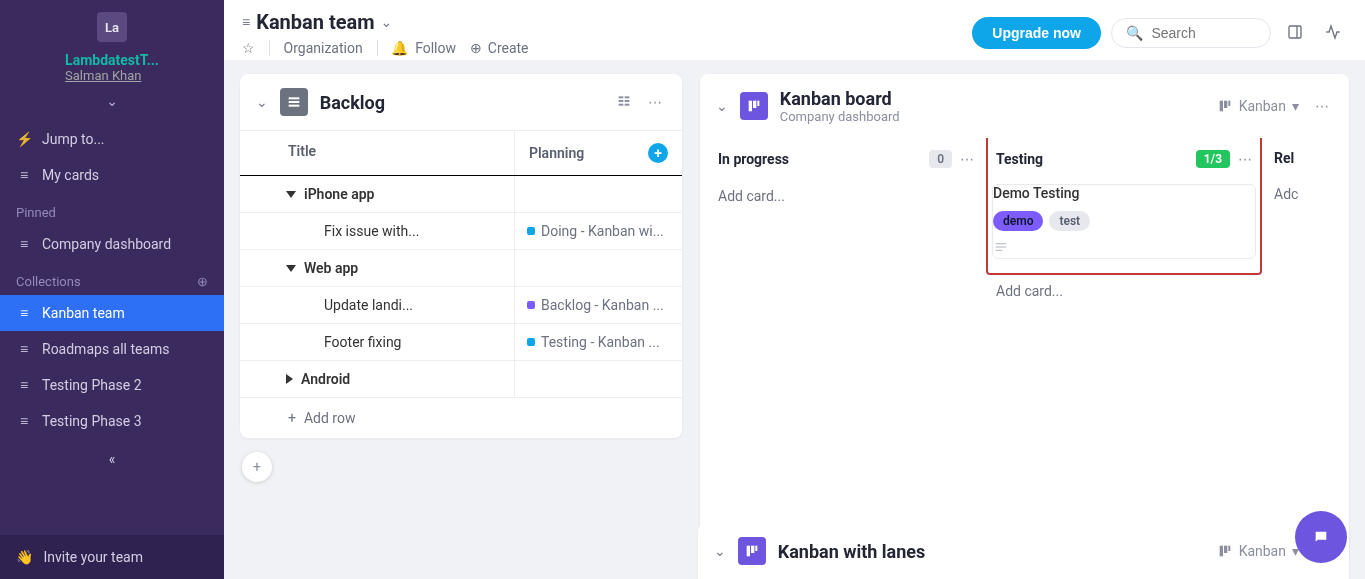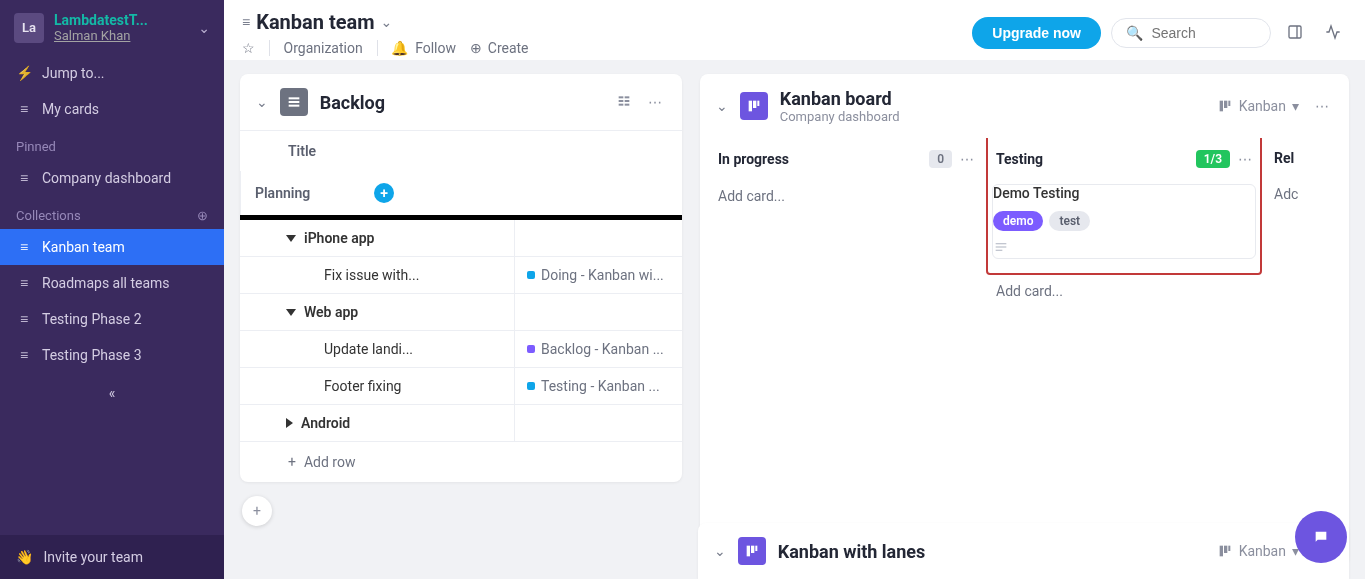--- a/index.html
+++ b/index.html
@@ -1,19 +1,19 @@
 <!DOCTYPE html>
 <html><head>
 <meta charset="utf-8">
 <style>
 * { box-sizing: border-box; margin: 0; padding: 0; }
 body { font-family: -apple-system, BlinkMacSystemFont, "Segoe UI", Roboto, sans-serif; font-size: 14px; color: #333; background: #f5f6f8; overflow: hidden; }
 .app { display: flex; height: 579px; width: 1365px; }
 .sidebar { width: 224px; background: #3a2a5e; color: #d4cde3; display: flex; flex-direction: column; flex-shrink: 0; }
-.sb-top { display: flex; align-items: center; padding: 12px 14px; gap: 10px; }
+.sb-top { display: flex; align-items: center; padding: 12px 14px; gap: 10px; flex-direction: column; }
 .sb-avatar { width: 30px; height: 30px; background: #5b4a80; border-radius: 4px; display: flex; align-items: center; justify-content: center; color: #e8e4f0; font-size: 13px; font-weight: 600; }
 .sb-titlewrap { flex: 1; min-width: 0; }
 .sb-title { color: #14b8a6; font-weight: 700; white-space: nowrap; overflow: hidden; text-overflow: ellipsis; }
 .sb-subtitle { color: #a3a3a3; font-size: 13px; text-decoration: underline; }
 .sb-chev { color: #b8aed0; }
 .sb-item { display: flex; align-items: center; gap: 10px; padding: 10px 16px; cursor: pointer; }
 .sb-item.active { background: #2d6ff5; color: #fff; }
 .sb-section { padding: 12px 16px 6px; font-size: 13px; color: #9688b8; display: flex; justify-content: space-between; align-items: center; }
 .sb-ico { width: 16px; text-align: center; opacity: .85; }
 .sb-collapse { text-align: center; padding: 12px 0; cursor: pointer; }
@@ -37,21 +37,21 @@
 .panel-head { display: flex; align-items: center; padding: 14px 16px; gap: 12px; }
 .panel-collapse-chev { color: #7a7f8e; cursor: pointer; }
 .panel-icon { width: 28px; height: 28px; border-radius: 4px; display: flex; align-items: center; justify-content: center; color: #fff; }
 .panel-icon.list { background: #6d7280; }
 .panel-icon.kanban { background: #6d55e0; }
 .panel-title { font-size: 18px; font-weight: 700; color: #232735; flex: 1; }
 .panel-title-wrap { flex: 1; }
 .panel-subtitle { font-size: 13px; color: #8b8f9e; }
 .panel-actions { display: flex; gap: 8px; color: #8b8f9e; align-items: center; }
 .panel-action { cursor: pointer; padding: 4px; }
-.bl-header { display: flex; border-top: 1px solid #eceef3; border-bottom: 5px solid #000000; flex-direction: column; }
+.bl-header { display: flex; border-top: 1px solid #eceef3; border-bottom: 1px solid #000000; }
 .bl-col { padding: 12px 14px; font-weight: 600; color: #5a5f6e; }
 .bl-col.title { flex: 1; padding-left: 48px; }
 .bl-col.planning { width: 168px; display: flex; align-items: center; justify-content: space-between; border-left: 1px solid #eceef3; }
 .bl-add-col { width: 20px; height: 20px; background: #0ea5e9; border-radius: 50%; color: #fff; display: flex; align-items: center; justify-content: center; font-size: 14px; cursor: pointer; }
 .bl-row { display: flex; border-bottom: 1px solid #eceef3; gap: 20px; }
 .bl-cell-title { flex: 1; padding: 10px 14px; display: flex; align-items: center; gap: 8px; overflow: hidden; }
 .bl-cell-title.group { padding-left: 46px; font-weight: 600; cursor: pointer; }
 .bl-cell-title.sub { padding-left: 84px; }
 .bl-cell-title .txt { white-space: nowrap; overflow: hidden; text-overflow: ellipsis; }
 .bl-cell-plan { width: 168px; border-left: 1px solid #eceef3; padding: 10px 12px; display: flex; align-items: center; gap: 6px; overflow: hidden; color: #6d7280; }
@@ -63,21 +63,21 @@
 .kcol-head { display: flex; align-items: center; padding: 12px 4px; gap: 8px; }
 .kcol-title { font-weight: 700; flex: 1; color: #232735; }
 .kcol-count { background: #e6e8ee; color: #6d7280; border-radius: 4px; padding: 2px 8px; font-size: 12px; font-weight: 600; }
 .kcol-count.green { background: #22c55e; color: #fff; }
 .kcol-more { color: #8b8f9e; cursor: pointer; }
 .kcol-add { color: #6d7280; padding: 8px 4px; cursor: pointer; }
 .card { background: #fff; border: 1px solid #e8eaef; border-radius: 6px; margin: 4px 0 10px; cursor: pointer; }
 .card-title { font-weight: 500; color: #333; margin-bottom: 10px; }
 .card-tags { display: flex; gap: 6px; margin-bottom: 8px; }
 .tag { border-radius: 12px; padding: 3px 10px; font-size: 12px; font-weight: 600; }
-.tag.purple { background: #7c5cff; color: #ffffff; }
+.tag.purple { background: #7c5cff; color: #0f172a; }
 .tag.gray { background: #e6e8ee; color: #5a5f6e; }
 .card-desc-ico { color: #c2c6d0; }
 .highlight-red { border: 2px solid #c23939; border-radius: 4px; padding: 4px; margin: -6px -6px 0; }
 .board2 { position: absolute; bottom: 0; left: 698px; right: 16px; background: #fff; border-radius: 8px 8px 0 0; box-shadow: 0 1px 3px rgba(0,0,0,.06); }
 .chat-fab { position: fixed; bottom: 16px; right: 18px; width: 52px; height: 52px; border-radius: 50%; background: #6d55e0; display: flex; align-items: center; justify-content: center; color: #fff; cursor: pointer; font-size: 22px; }
 svg { width: 16px; height: 16px; }
 .triangle-right { width: 0; height: 0; border-top: 5px solid transparent; border-bottom: 5px solid transparent; border-left: 7px solid #333; }
 .triangle-down { width: 0; height: 0; border-left: 5px solid transparent; border-right: 5px solid transparent; border-top: 7px solid #333; }
 </style>
 </head>

